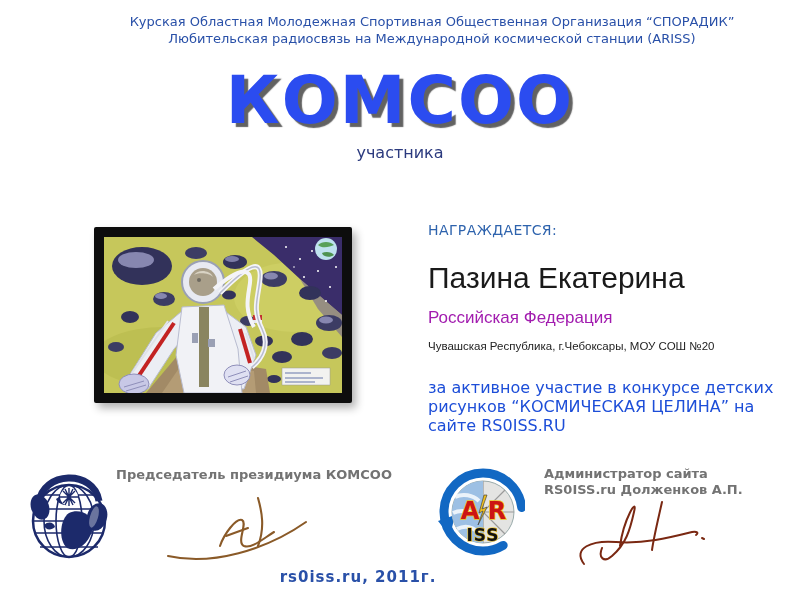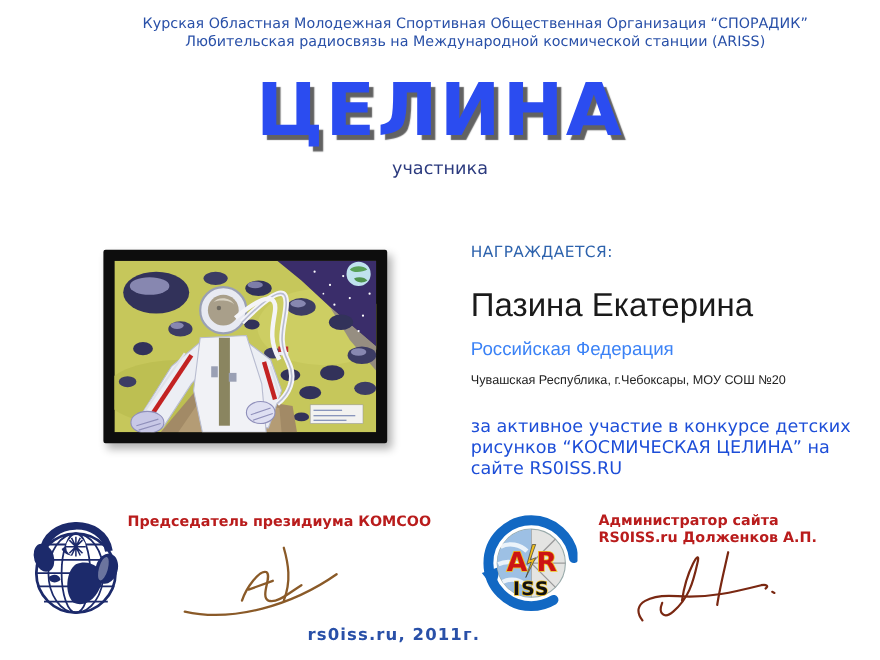--- a/index.html
+++ b/index.html
@@ -28,32 +28,32 @@
   .artwork-frame svg{display:block;width:238px;height:156px;}
   .recipient-block{position:absolute;left:428px;top:222px;width:356px;}
   .awarded-label{
     font-size:14px;color:#2e63ad;letter-spacing:0.4px;font-weight:normal;
   }
   .recipient-name{
     margin-top:23px;font-size:30px;color:#1a1a1a;
     font-family:"Liberation Sans", sans-serif;
   }
   .recipient-country{
-    margin-top:13px;font-size:17px;color:#3b82f6;
+    margin-top:13px;font-size:17px;color:#a21caf;
     font-family:"Liberation Sans", sans-serif;
   }
   .recipient-affiliation{
     margin-top:12px;font-size:11.5px;color:#222222;
     font-family:"Liberation Sans", sans-serif;
   }
   .citation{
     margin-top:26px;font-size:16px;line-height:19px;color:#1d4ed8;width:352px;
   }
   .signer-text{
-    position:absolute;font-size:13px;line-height:16px;font-weight:bold;color:#b91c1c;
+    position:absolute;font-size:13px;line-height:16px;font-weight:bold;color:#737373;
   }
   .signer-text-left{left:116px;top:467px;}
   .signer-text-right{left:544px;top:466px;}
   .logo{position:absolute;}
   .logo-left{left:28px;top:461px;width:84px;height:102px;}
   .logo-right{left:437px;top:463px;width:88px;height:98px;}
   .signature{position:absolute;}
   .signature-left{left:162px;top:490px;width:150px;height:78px;}
   .signature-right{left:570px;top:492px;width:140px;height:78px;}
   .footer-line{
@@ -64,21 +64,21 @@
 </head>
 <body>
 
 <div class="page">
 
   <div class="org-header">
     <div>Курская Областная Молодежная Спортивная Общественная Организация “СПОРАДИК”</div>
     <div>Любительская радиосвязь на Международной космической станции (ARISS)</div>
   </div>
 
-  <div class="diploma-title">ЦЕЛИНА</div>
+  <div class="diploma-title">КОМСОО</div>
   <div class="diploma-subtitle">участника</div>
 
   <div class="artwork-frame">
     <svg viewBox="0 0 238 156" xmlns="http://www.w3.org/2000/svg">
 
       <rect x="0" y="0" width="238" height="156" fill="#c6c75b"></rect>
       <ellipse cx="60" cy="120" rx="70" ry="30" fill="#bdbf52"></ellipse>
       <ellipse cx="190" cy="60" rx="60" ry="35" fill="#cdce63"></ellipse>
 
       <polygon points="148,0 238,0 238,78 196,42 170,18" fill="#3a2d6a"></polygon>

